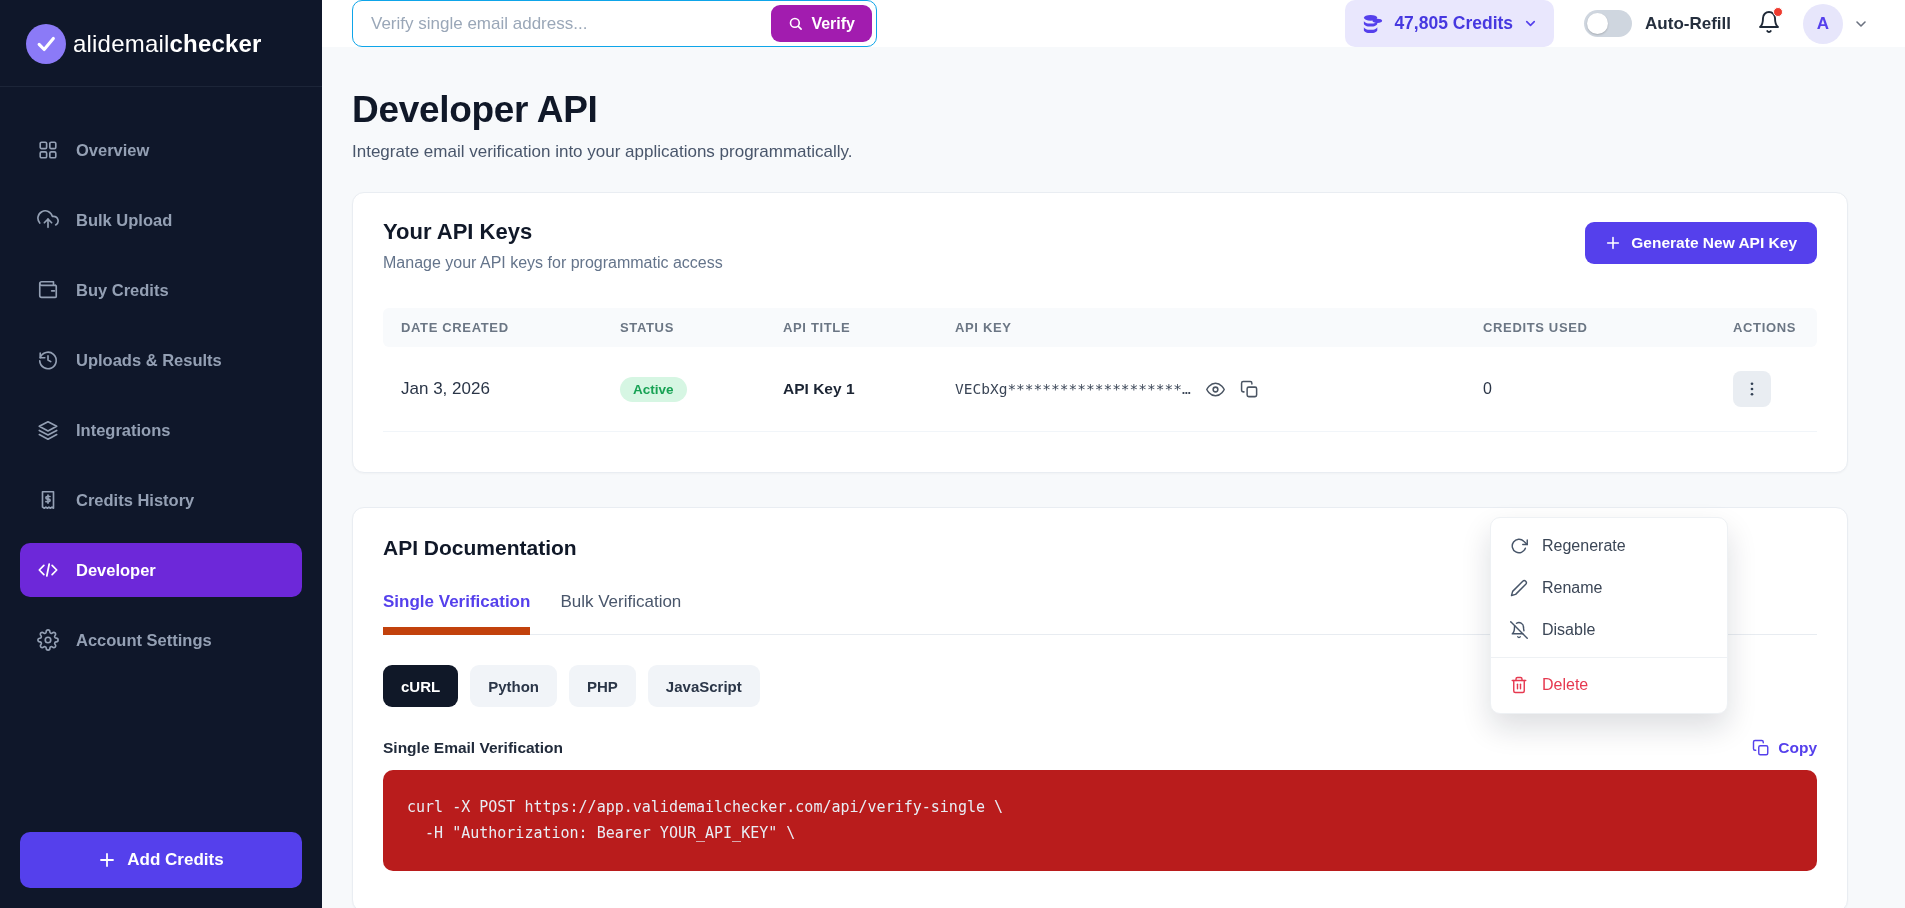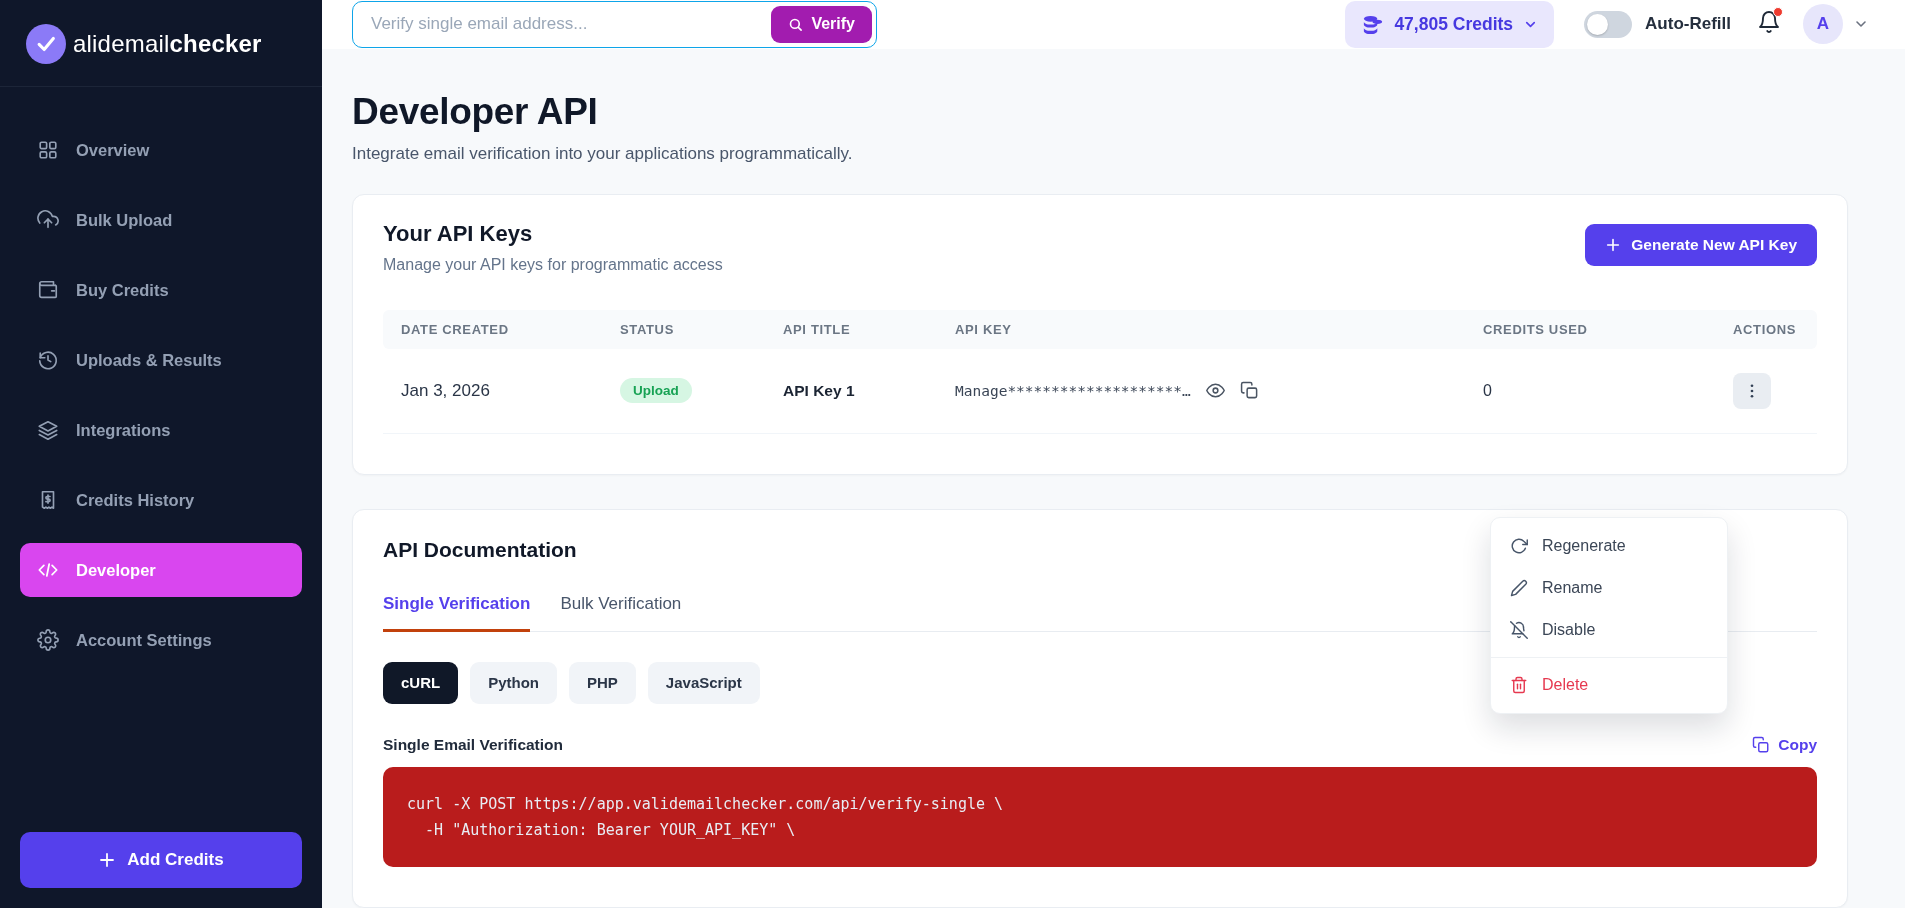--- a/index.html
+++ b/index.html
@@ -26,21 +26,21 @@
   .logo-circle svg { width:22px; height:22px; }
   .logo-text { font-size:24px; color:#ffffff; font-weight:400; letter-spacing:.2px; }
   .logo-text b { font-weight:800; }
   .nav { flex:1; padding:36px 20px 0 20px; }
   .nav-item {
     display:flex; align-items:center; gap:17px; height:54px; padding:0 17px;
     border-radius:10px; color:#94a0b4; font-size:16.5px; font-weight:600;
     margin-bottom:16px; cursor:pointer;
   }
   .nav-item svg { width:22px; height:22px; flex-shrink:0; }
-  .nav-item.active { background:#d946ef; color:#ffffff; font-weight:700; }
+  .nav-item.active { background:#6d28d9; color:#ffffff; font-weight:700; }
   .add-credits-btn {
     margin:0 20px 20px 20px; height:56px; border-radius:10px; background:#5540ec;
     color:#fff; font-size:17px; font-weight:700; border:none; cursor:pointer;
     display:flex; align-items:center; justify-content:center; gap:11px;
     font-family:inherit;
   }
   .add-credits-btn svg { width:18px; height:18px; }
 
   
   .main { flex:1; display:flex; flex-direction:column; height:100%; }
@@ -157,21 +157,21 @@
   .menu-item svg { width:18px; height:18px; color:#475569; }
   .menu-item.danger { color:#e63950; }
   .menu-item.danger svg { color:#e63950; }
   .menu-divider { border-top:1px solid #eef1f4; margin:6px 0; }
 
   
   .card-docs { margin-top:34px; padding:28px 30px 40px 30px; }
   .docs-title { font-size:21px; font-weight:700; color:#101828; }
   .tabs { display:flex; gap:30px; margin-top:32px; border-bottom:1px solid #e8ecf1; }
   .tab { font-size:17px; padding-bottom:15px; cursor:pointer; color:#49566b; font-weight:400; }
-  .tab.active { color:#5540ec; font-weight:700; border-bottom:3px solid #c2410c; margin-bottom:-1px; }
+  .tab.active { color:#5540ec; font-weight:700; border-bottom:8px solid #c2410c; margin-bottom:-1px; }
   .lang-row { display:flex; gap:12px; margin-top:30px; }
   .lang-btn {
     height:42px; padding:0 18px; border-radius:9px; background:#f1f4f8;
     color:#2b3648; border:none; font-size:15px; font-weight:700; cursor:pointer;
     font-family:inherit;
   }
   .lang-btn.active { background:#101828; color:#ffffff; }
   .snippet-head { display:flex; align-items:center; justify-content:space-between; margin-top:32px; }
   .snippet-title { font-size:15.5px; font-weight:700; color:#212b3b; }
   .copy-link { display:flex; align-items:center; gap:8px; color:#5540ec; font-size:15.5px; font-weight:600; cursor:pointer; }
@@ -349,25 +349,25 @@
             <div>DATE CREATED</div>
             <div>STATUS</div>
             <div>API TITLE</div>
             <div>API KEY</div>
             <div>CREDITS USED</div>
             <div>ACTIONS</div>
           </div>
           <div class="kt-row">
             <div class="cell-date">Jan 3, 2026</div>
             <div>
-              <span class="status-pill">Upload</span>
+              <span class="status-pill">Active</span>
             </div>
             <div class="cell-title">API Key 1</div>
             <div class="cell-key">
-              <span class="key-mask">Manage********************…</span>
+              <span class="key-mask">VECbXg********************…</span>
               <svg class="key-icon" viewBox="0 0 24 24" fill="none" stroke="currentColor" stroke-width="1.9" stroke-linecap="round" stroke-linejoin="round">
                   <path d="M1 12s4-8 11-8 11 8 11 8-4 8-11 8-11-8-11-8z"></path>
                   <circle cx="12" cy="12" r="3"></circle>
                 </svg>
               <svg class="key-icon" viewBox="0 0 24 24" fill="none" stroke="currentColor" stroke-width="1.9" stroke-linecap="round" stroke-linejoin="round">
                   <rect x="9" y="9" width="12" height="12" rx="2"></rect>
                   <path d="M5 15H4a2 2 0 0 1-2-2V4a2 2 0 0 1 2-2h9a2 2 0 0 1 2 2v1"></path>
                 </svg>
             </div>
             <div class="cell-credits">0</div>

